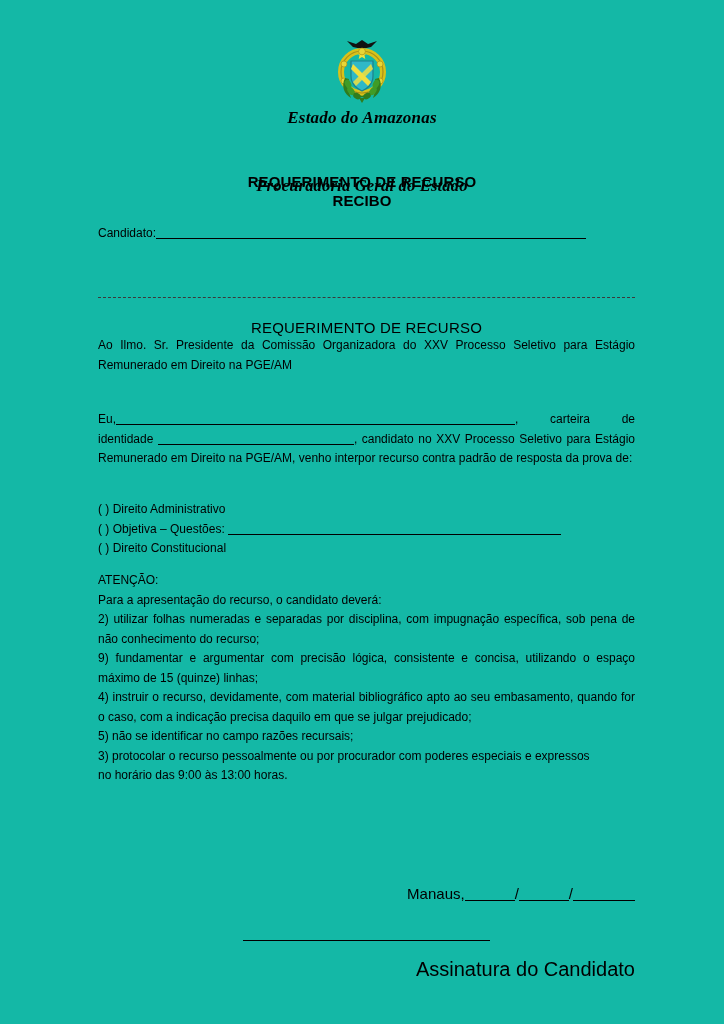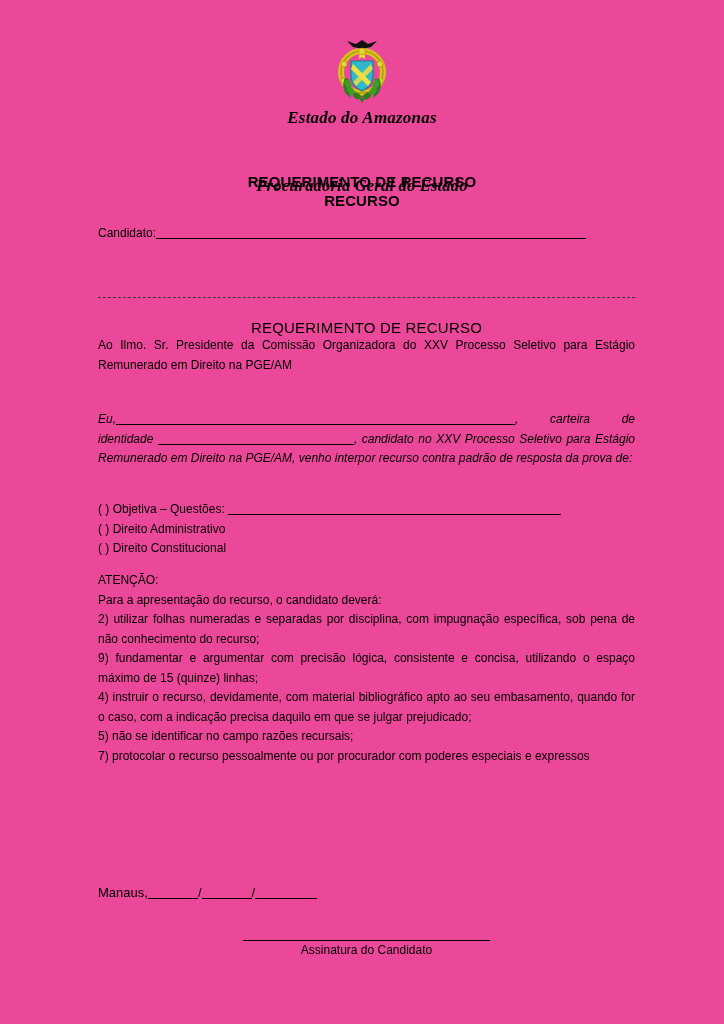--- a/index.html
+++ b/index.html
@@ -12,21 +12,21 @@
     height: 1024px;
     font-family: "Liberation Sans", sans-serif;
     color: #000000;
     overflow: hidden;
     position: relative;
   }
   .page {
     width: 724px;
     height: 1024px;
     position: relative;
-    background: #ec4899;
+    background: #14b8a6;
     box-sizing: border-box;
   }
   .content {
     position: absolute;
     left: 98px;
     top: 0;
     width: 537px;
   }
 
   
@@ -107,27 +107,28 @@
     font-size: 15px;
     letter-spacing: 0.2px;
   }
 
   .sig-line {
     border-top: 1px solid #000;
     width: 247px;
     margin: 0 auto;
   }
   .sig-label {
-    text-align: center;
-    font-size: 12px;
+    text-align: right;
+    font-size: 20px;
     width: 100%;
-    margin-top: 2px;
+    margin-top: 17px;
   }
   .manaus-row {
-    font-size: 13px;
+    text-align: right;
+    font-size: 15px;
   }
   .d-sm { width: 50px; }
   .d-md { width: 50px; }
   .d-lg { width: 62px; }
 </style>
 </head>
 <body>
 
 <div class="page">
 
@@ -168,57 +169,58 @@
     </span>
   </div>
 
   <div class="org-block">
     <div>Estado do Amazonas</div>
     <div class="org-line2">Procuradoria Geral do Estado</div>
   </div>
 
   <div class="doc-title">
     <div>REQUERIMENTO DE RECURSO</div>
-    <div>RECURSO</div>
+    <div>RECIBO</div>
   </div>
 
   <div class="content" style="top:224px;">
     <div class="tx"><span>Candidato:</span><span class="blank fill-candidato"></span></div>
   </div>
 
   <div class="content" style="top:297px;">
     <div class="dashed-sep"></div>
   </div>
 
   <div class="content" style="top:319px;">
     <div class="center-sub">REQUERIMENTO DE RECURSO</div>
   </div>
 
   <div class="content" style="top:336px;">
     <div class="tx just">Ao Ilmo. Sr. Presidente da Comissão Organizadora do XXV Processo Seletivo para Estágio Remunerado em Direito na PGE/AM</div>
   </div>
 
-  <div class="content" style="top:410px;font-style:italic;">
+  <div class="content" style="top:410px;">
     <div class="tx just"><span>Eu,</span><span class="blank fill-eu"></span><span>, carteira de identidade </span><span class="blank fill-ci"></span><span>, candidato no XXV Processo Seletivo para Estágio Remunerado em Direito na PGE/AM, venho interpor recurso contra padrão de resposta da prova de:</span></div>
   </div>
 
   <div class="content" style="top:500px;">
+    <div class="tx"><span>( )</span> <span>Direito Administrativo</span></div>
     <div class="tx"><span>( )</span> <span>Objetiva – Questões:</span> <span class="blank fill-objetiva"></span></div>
-    <div class="tx"><span>( )</span> <span>Direito Administrativo</span></div>
     <div class="tx"><span>( )</span> <span>Direito Constitucional</span></div>
   </div>
 
   <div class="content" style="top:571px;">
     <div class="tx">ATENÇÃO:</div>
     <div class="tx">Para a apresentação do recurso, o candidato deverá:</div>
     <div class="tx just">2) utilizar folhas numeradas e separadas por disciplina, com impugnação específica, sob pena de não conhecimento do recurso;</div>
     <div class="tx just">9) fundamentar e argumentar com precisão lógica, consistente e concisa, utilizando o espaço máximo de 15 (quinze) linhas;</div>
     <div class="tx just">4) instruir o recurso, devidamente, com material bibliográfico apto ao seu embasamento, quando for o caso, com a indicação precisa daquilo em que se julgar prejudicado;</div>
     <div class="tx">5) não se identificar no campo razões recursais;</div>
-    <div class="tx just">7) protocolar o recurso pessoalmente ou por procurador com poderes especiais e expressos</div>
+    <div class="tx just">3) protocolar o recurso pessoalmente ou por procurador com poderes especiais e expressos</div>
+    <div class="tx">no horário das 9:00 às 13:00 horas.</div>
   </div>
 
   <div class="content" style="top:885px;">
     <div class="manaus-row"><span>Manaus,</span><span class="blank d-sm"></span><span>/</span><span class="blank d-md"></span><span>/</span><span class="blank d-lg"></span></div>
   </div>
 
   <div class="content" style="top:940px;">
     <div class="sig-line"></div>
     <div class="sig-label">Assinatura do Candidato</div>
   </div>

